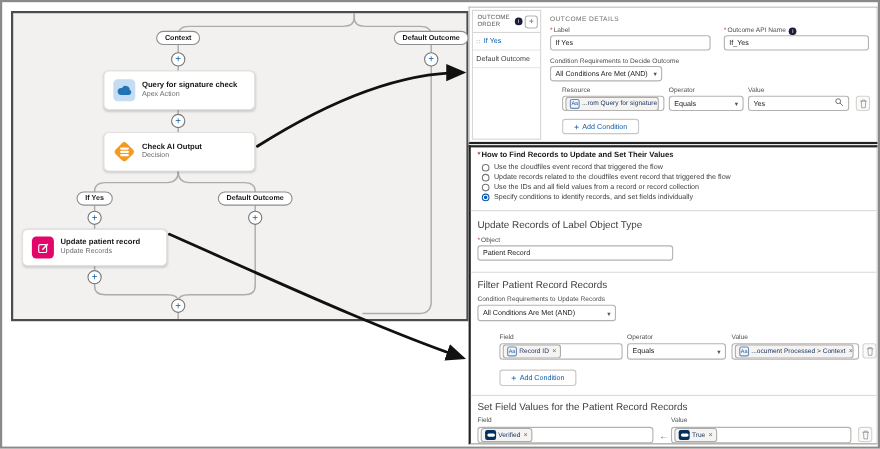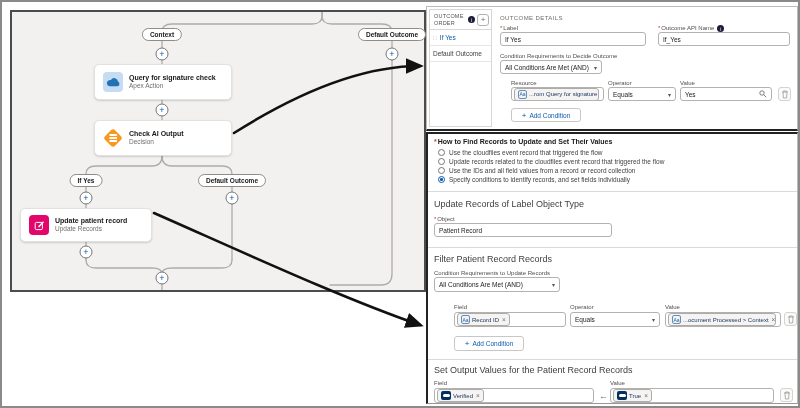--- a/index.html
+++ b/index.html
@@ -357,21 +357,21 @@
         </svg>
     </div>
 
     <div class="addcond" style="left:26px; top:202px; width:70px; height:15px;">
       <span class="plus-g">+</span>
       <span>Add Condition</span>
     </div>
 
     <div class="hr" style="top:225px;"></div>
 
-    <div class="h-section" style="left:6px; top:231px;">Set Output Values for the Patient Record Records</div>
+    <div class="h-section" style="left:6px; top:231px;">Set Field Values for the Patient Record Records</div>
 
     <div class="flabel" style="left:6px; top:246px;">
         <span>Field</span>
       </div>
     <div class="tbox" style="left:6px; top:254px; width:160px; height:15px; padding:0 2px;">
       <span class="pill">
         <span class="tg-ic"></span>
         <span>Verified</span>
         <span class="pill-close">×</span>
       </span>

